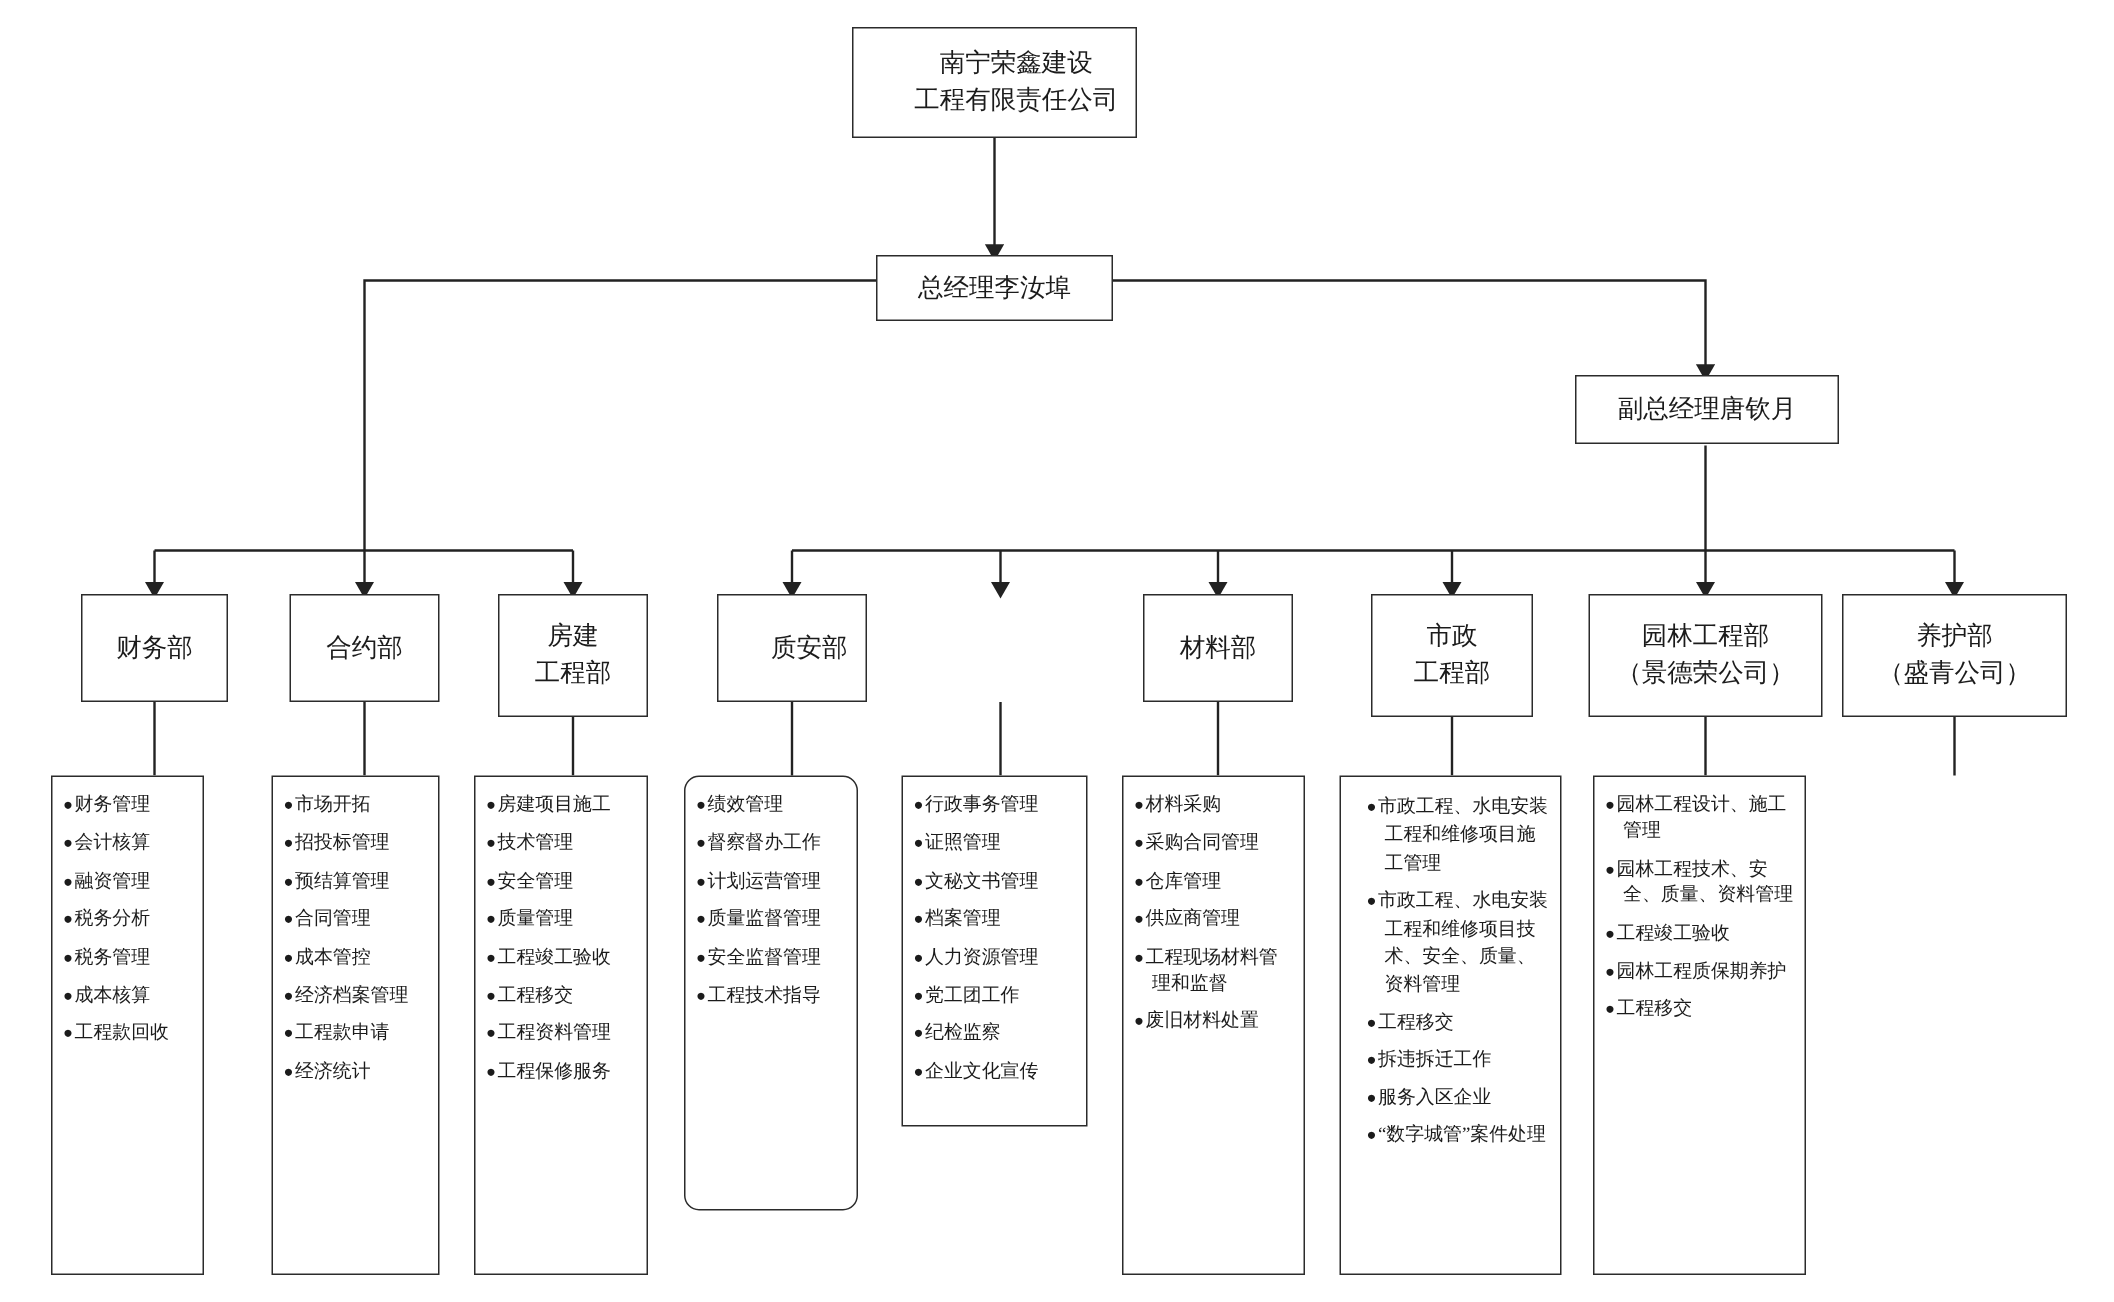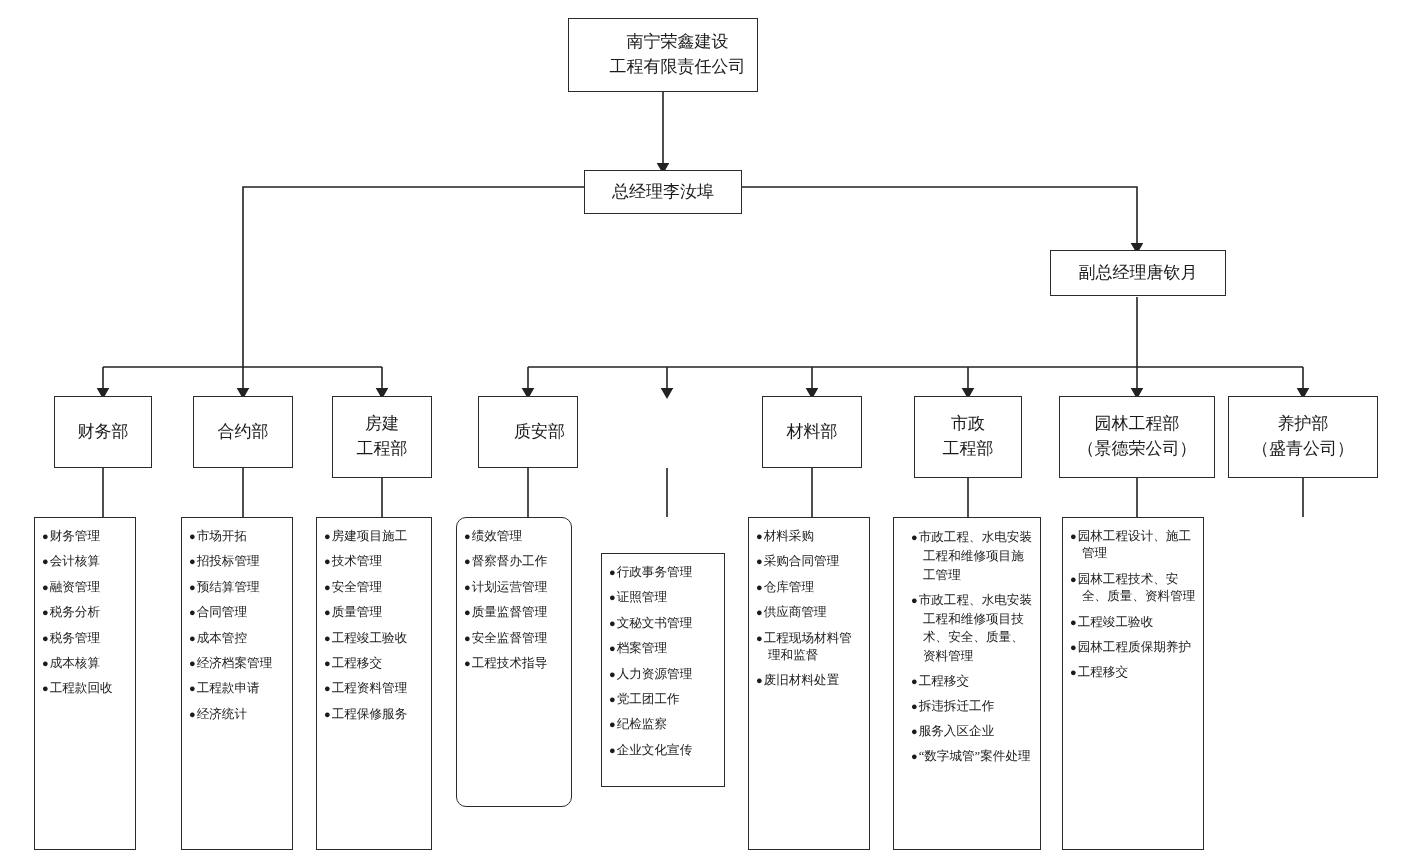--- a/index.html
+++ b/index.html
@@ -151,21 +151,21 @@
   <div class="listbox" style="left:456px;top:517px;width:116px;height:290px;border-radius:10px;">
     <ul>
         <li><span class="bull">●</span><span>绩效管理</span></li>
         <li><span class="bull">●</span><span>督察督办工作</span></li>
         <li><span class="bull">●</span><span>计划运营管理</span></li>
         <li><span class="bull">●</span><span>质量监督管理</span></li>
         <li><span class="bull">●</span><span>安全监督管理</span></li>
         <li><span class="bull">●</span><span>工程技术指导</span></li>
       </ul>
   </div>
-  <div class="listbox" style="left:601px;top:517px;width:124px;height:234px;margin-top:36px;">
+  <div class="listbox" style="left:601px;top:517px;width:124px;height:234px;">
     <ul>
         <li><span class="bull">●</span><span>行政事务管理</span></li>
         <li><span class="bull">●</span><span>证照管理</span></li>
         <li><span class="bull">●</span><span>文秘文书管理</span></li>
         <li><span class="bull">●</span><span>档案管理</span></li>
         <li><span class="bull">●</span><span>人力资源管理</span></li>
         <li><span class="bull">●</span><span>党工团工作</span></li>
         <li><span class="bull">●</span><span>纪检监察</span></li>
         <li><span class="bull">●</span><span>企业文化宣传</span></li>
       </ul>

